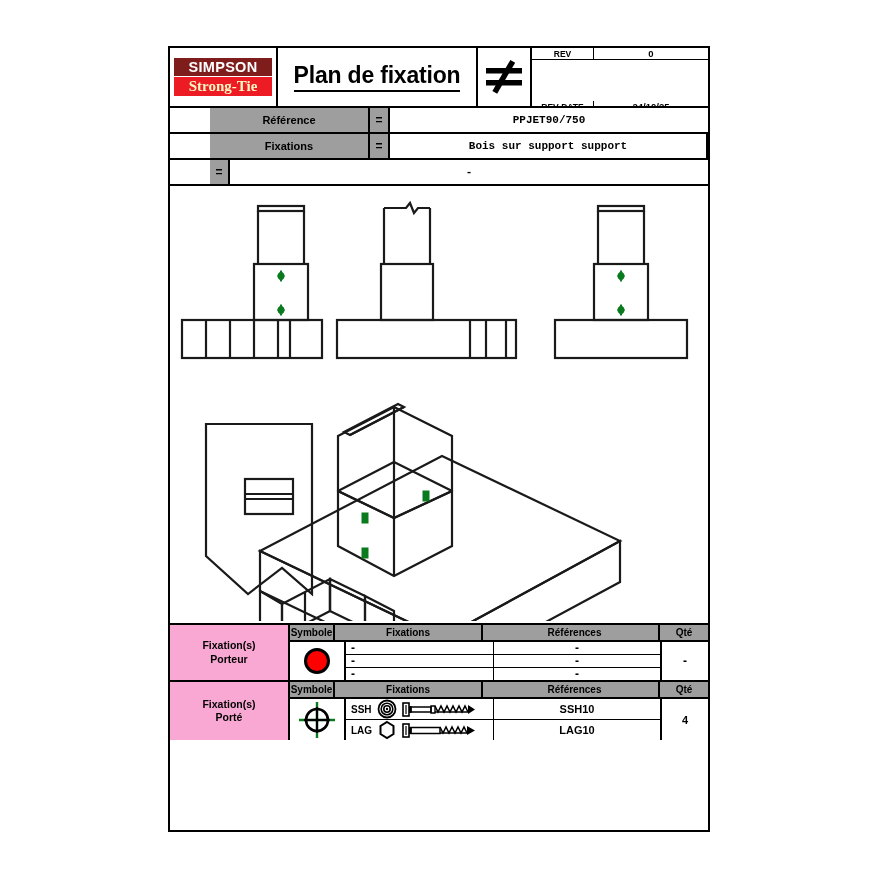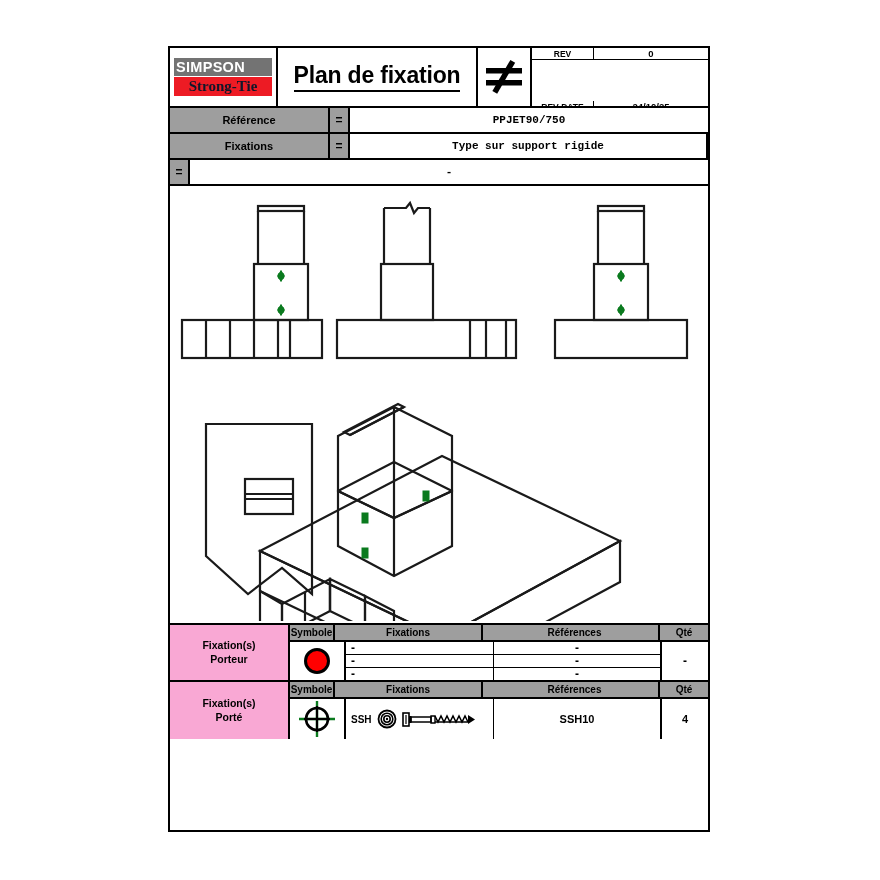--- a/index.html
+++ b/index.html
@@ -33,31 +33,32 @@
   .tb-logo {
     width: 108px;
     border-right: 2px solid #000;
     box-sizing: border-box;
     display: flex;
     flex-direction: column;
     justify-content: center;
     padding: 3px 4px;
   }
   .logo-top {
-    background: #737373;
+    background: #7f1d1d;
     color: #fff;
     font-weight: bold;
     font-size: 14.5px;
     letter-spacing: 0.3px;
+    text-align: center;
     padding: 1px 2px;
     line-height: 1.15;
   }
   .logo-bot {
     background: #ed1b24;
-    color: #0f172a;
+    color: #fef9c3;
     font-family: "Liberation Serif", serif;
     font-weight: bold;
     font-size: 15px;
     text-align: center;
     padding: 1px 2px;
     line-height: 1.15;
     margin-top: 1px;
   }
   .tb-title {
     flex: 1;
@@ -109,20 +110,21 @@
     font-size: 9.5px; font-weight: bold;
   }
   .tb-r-val.dwg { font-size: 7.3px; letter-spacing: -0.2px; }
 
   
   .specrow {
     display: flex;
     height: 26px;
     border-bottom: 2px solid #000;
     box-sizing: border-box;
+    padding-left: 40px;
   }
   .spec-lab {
     width: 160px;
     background: #9e9e9e;
     border-right: 2px solid #000;
     box-sizing: border-box;
     display: flex; align-items: center; justify-content: center;
     font-size: 11px; font-weight: bold; color: #000;
     position: relative;
   }
@@ -281,21 +283,21 @@
 
   <div class="specrow">
     <div class="spec-lab">Référence</div>
     <div class="spec-eq">=</div>
     <div class="spec-val">PPJET90/750</div>
   </div>
 
   <div class="specrow">
     <div class="spec-lab">Fixations</div>
     <div class="spec-eq">=</div>
-    <div class="spec-val half">Type sur support rigide</div>
+    <div class="spec-val half">Bois sur support support</div>
   </div>
 
   <div class="specrow">
     <div class="spec-eq">=</div>
     <div class="spec-val">-</div>
   </div>
 
   <div class="drawarea">
     <svg width="538" height="435" viewBox="0 0 538 435" style="display:block">
       <g fill="none" stroke="#1a1a1a" stroke-width="2.2" stroke-linejoin="miter">
@@ -494,20 +496,38 @@
                 <rect x="9" y="6" width="20" height="5" fill="none" stroke="#000" stroke-width="1.5"></rect>
                 <path d="M29 5 L33 5 L33 12 L29 12 Z" fill="none" stroke="#000" stroke-width="1.4"></path>
                 <path d="M33 5 L36 11 L39 5 L42 11 L45 5 L48 11 L51 5 L54 11 L57 5 L60 11 L63 5 L66 11" fill="none" stroke="#000" stroke-width="1.5"></path>
                 <path d="M33 11 L66 11" stroke="#000" stroke-width="1.5"></path>
                 <path d="M66 4 L73 8.5 L66 13 Z" fill="#000"></path>
               </svg>
             </div>
             <div class="c-ref">SSH10</div>
           </div>
 
+          <div class="frow">
+            <div class="c-fix">
+              <span>LAG</span>
+              <svg width="20" height="20" viewBox="0 0 20 20">
+                <path d="M10 2 L16.5 6 L16.5 14 L10 18 L3.5 14 L3.5 6 Z" fill="none" stroke="#000" stroke-width="2"></path>
+              </svg>
+              <svg width="74" height="17" viewBox="0 0 74 17">
+                <rect x="1" y="2" width="6" height="13" fill="none" stroke="#000" stroke-width="1.6"></rect>
+                <line x1="4" y1="4" x2="4" y2="13" stroke="#000" stroke-width="1.2"></line>
+                <rect x="7" y="5" width="2.5" height="7" fill="#000"></rect>
+                <rect x="9" y="5.5" width="29" height="6" fill="none" stroke="#000" stroke-width="1.5"></rect>
+                <path d="M38 5 L41 11 L44 5 L47 11 L50 5 L53 11 L56 5 L59 11 L62 5 L65 11" fill="none" stroke="#000" stroke-width="1.5"></path>
+                <path d="M38 11 L65 11" stroke="#000" stroke-width="1.5"></path>
+                <path d="M65 4 L73 8.5 L65 13 Z" fill="#000"></path>
+              </svg>
+            </div>
+            <div class="c-ref">LAG10</div>
+          </div>
 
         </div>
         <div class="cell-qte">4</div>
       </div>
     </div>
   </div>
 
 </div>
 
 </body></html>

